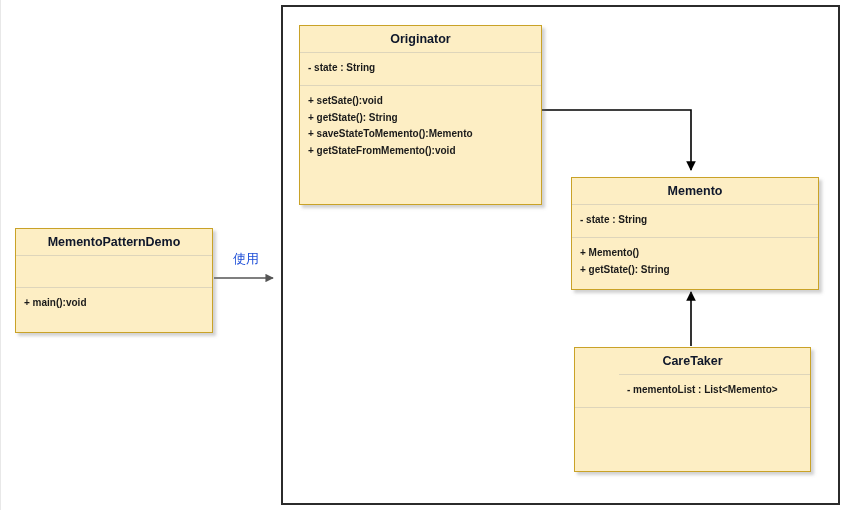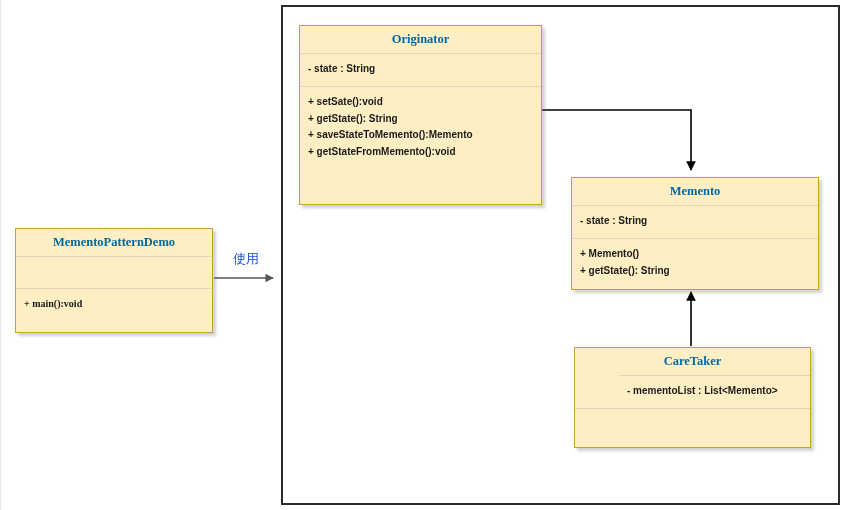--- a/index.html
+++ b/index.html
@@ -33,25 +33,24 @@
     position: absolute;
     background: #fdeec4;
     border: 1px solid #c9a227;
     box-sizing: border-box;
     box-shadow: 3px 3px 3px rgba(120,120,120,0.35);
   }
   .uml-class .class-title {
     text-align: center;
     font-weight: bold;
     font-size: 12.5px;
-    color: #0369a1;
+    color: #0f172a;
     padding: 6px 4px 6px 4px;
     box-sizing: border-box;
     white-space: nowrap;
-    font-family: Liberation Serif, serif;
   }
   .uml-class .compartment {
     border-top: 1px solid #ded5bb;
     box-sizing: border-box;
     padding: 7px 8px 7px 8px;
   }
   .uml-class .member {
     font-size: 10px;
     font-weight: bold;
     color: #1a1a1a;
@@ -104,21 +103,21 @@
     <g>
       <path d="M 690 346 L 690 292" stroke="#000000" stroke-width="1.6" fill="none" marker-end="url(#arrow-dark)"></path>
     </g>
   </svg>
 
   <div class="edge-label" style="left:232px; top:250px;">使用</div>
 
   <div class="uml-class" style="left:14px; top:228px; width:198px; height:105px;">
     <div class="class-title">MementoPatternDemo</div>
     <div class="compartment" style="height:32px;"></div>
-    <div class="compartment" style="height:48px;font-family:Liberation Serif, serif;">
+    <div class="compartment" style="height:48px;">
       <div class="member">+ main():void</div>
     </div>
   </div>
 
   <div class="uml-class" style="left:298px; top:25px; width:243px; height:180px;">
     <div class="class-title">Originator</div>
     <div class="compartment" style="height:33px;">
       <div class="member">- state :  String</div>
     </div>
     <div class="compartment" style="height:119px;">
@@ -133,21 +132,21 @@
     <div class="class-title">Memento</div>
     <div class="compartment" style="height:33px;">
       <div class="member">- state :  String</div>
     </div>
     <div class="compartment" style="height:52px;">
       <div class="member">+ Memento()</div>
       <div class="member">+ getState(): String</div>
     </div>
   </div>
 
-  <div class="uml-class" style="left:573px; top:347px; width:237px; height:101px;">
+  <div class="uml-class" style="left:573px; top:347px; width:237px; height:125px;">
     <div class="class-title">CareTaker</div>
     <div class="compartment" style="height:33px;margin-left:44px;">
       <div class="member">- mementoList : List&lt;Memento&gt;</div>
     </div>
     <div class="compartment" style="height:64px;">
     </div>
   </div>
 
 </div>
 

